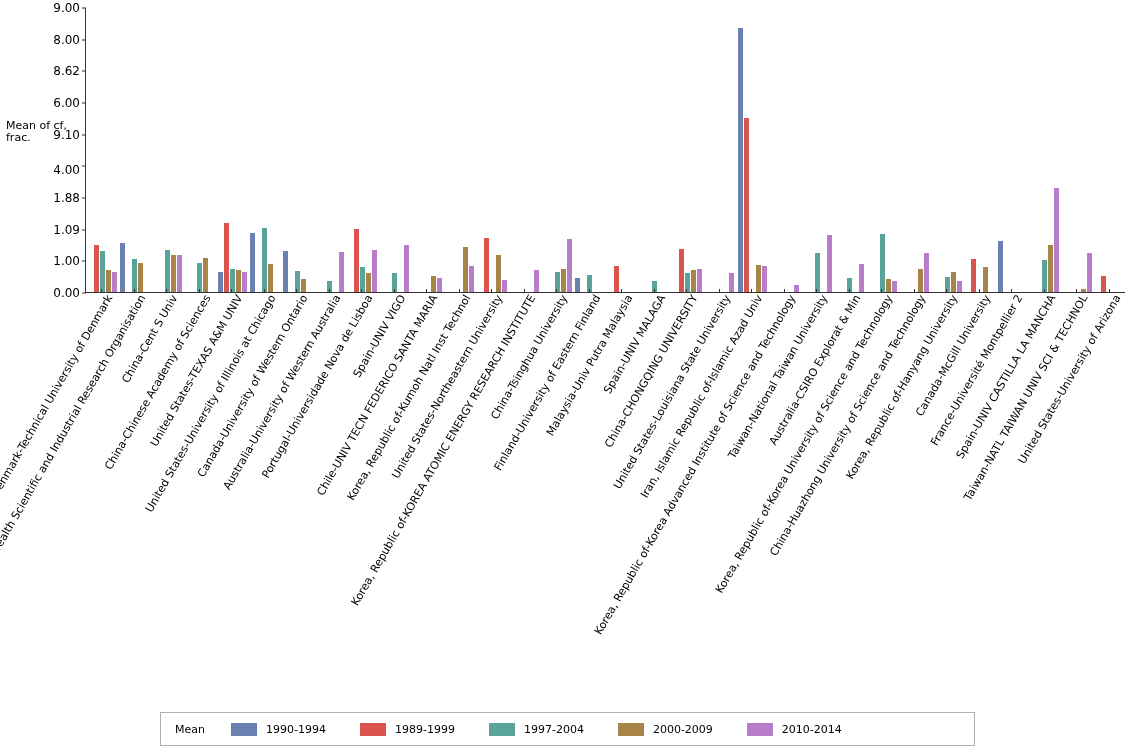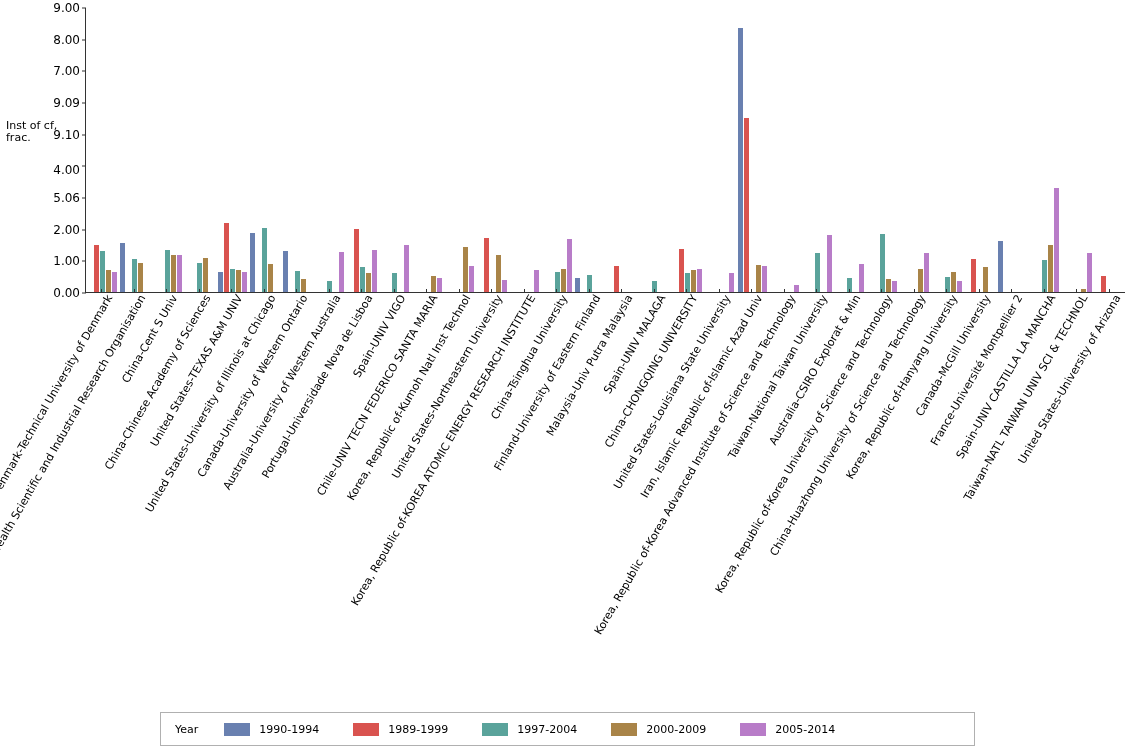--- a/index.html
+++ b/index.html
@@ -138,39 +138,39 @@
   .legend-label {
     font-size: 11px;
     color: #000;
   }
 </style>
 </head>
 <body>
 
 <div id="root">
 
-  <div class="y-label">Inst of cf, frac.</div>
+  <div class="y-label">Mean of cf, frac.</div>
 
   <div class="plot-area">
     <div id="yticks">
         <div class="ytick" style="top: 285px;">0.00</div>
         <div class="ytick-mark" style="top: 285px;"></div>
         <div class="ytick" style="top: 253.333px;">1.00</div>
         <div class="ytick-mark" style="top: 253.333px;"></div>
-        <div class="ytick" style="top: 221.667px;">2.00</div>
+        <div class="ytick" style="top: 221.667px;">1.09</div>
         <div class="ytick-mark" style="top: 221.667px;"></div>
-        <div class="ytick" style="top: 190px;">5.06</div>
+        <div class="ytick" style="top: 190px;">1.88</div>
         <div class="ytick-mark" style="top: 190px;"></div>
         <div class="ytick" style="top: 162px;">4.00</div>
         <div class="ytick-mark" style="top: 158.333px;"></div>
         <div class="ytick" style="top: 126.667px;">9.10</div>
         <div class="ytick-mark" style="top: 126.667px;"></div>
-        <div class="ytick" style="top: 95px;">9.09</div>
+        <div class="ytick" style="top: 95px;">6.00</div>
         <div class="ytick-mark" style="top: 95px;"></div>
-        <div class="ytick" style="top: 63.3333px;">7.00</div>
+        <div class="ytick" style="top: 63.3333px;">8.62</div>
         <div class="ytick-mark" style="top: 63.3333px;"></div>
         <div class="ytick" style="top: 31.6667px;">8.00</div>
         <div class="ytick-mark" style="top: 31.6667px;"></div>
         <div class="ytick" style="top: 0px;">9.00</div>
         <div class="ytick-mark" style="top: 0px;"></div>
       </div>
     <div class="bars" id="bars">
         <div class="group" style="left: 0px; width: 32.5px;">
           <div class="bar" style="height: 0px; background: rgb(105, 128, 176);"></div>
           <div class="bar" style="height: 46.55px; background: rgb(217, 83, 79);"></div>
@@ -459,38 +459,38 @@
       <div class="xtick" style="left: 930.25px;">France-Université Montpellier 2</div>
       <div class="xtick-mark" style="left: 958.75px;"></div>
       <div class="xtick" style="left: 962.75px;">Spain-UNIV CASTILLA LA MANCHA</div>
       <div class="xtick-mark" style="left: 991.25px;"></div>
       <div class="xtick" style="left: 995.25px;">Taiwan-NATL TAIWAN UNIV SCI &amp; TECHNOL</div>
       <div class="xtick-mark" style="left: 1023.75px;"></div>
       <div class="xtick" style="left: 1027.75px;">United States-University of Arizona</div>
     </div>
 
   <div class="legend">
-    <span class="legend-title">Year</span>
+    <span class="legend-title">Mean</span>
     <div id="legend-items" style="display:flex;align-items:center;">
         <div class="legend-item">
           <span class="legend-swatch" style="background: rgb(105, 128, 176);"></span>
           <span class="legend-label">1990-1994</span>
         </div>
         <div class="legend-item">
           <span class="legend-swatch" style="background: rgb(217, 83, 79);"></span>
           <span class="legend-label">1989-1999</span>
         </div>
         <div class="legend-item">
           <span class="legend-swatch" style="background: rgb(90, 163, 155);"></span>
           <span class="legend-label">1997-2004</span>
         </div>
         <div class="legend-item">
           <span class="legend-swatch" style="background: rgb(169, 132, 72);"></span>
           <span class="legend-label">2000-2009</span>
         </div>
         <div class="legend-item">
           <span class="legend-swatch" style="background: rgb(184, 124, 200);"></span>
-          <span class="legend-label">2005-2014</span>
+          <span class="legend-label">2010-2014</span>
         </div>
       </div>
   </div>
 
 </div>
 
 </body></html>

